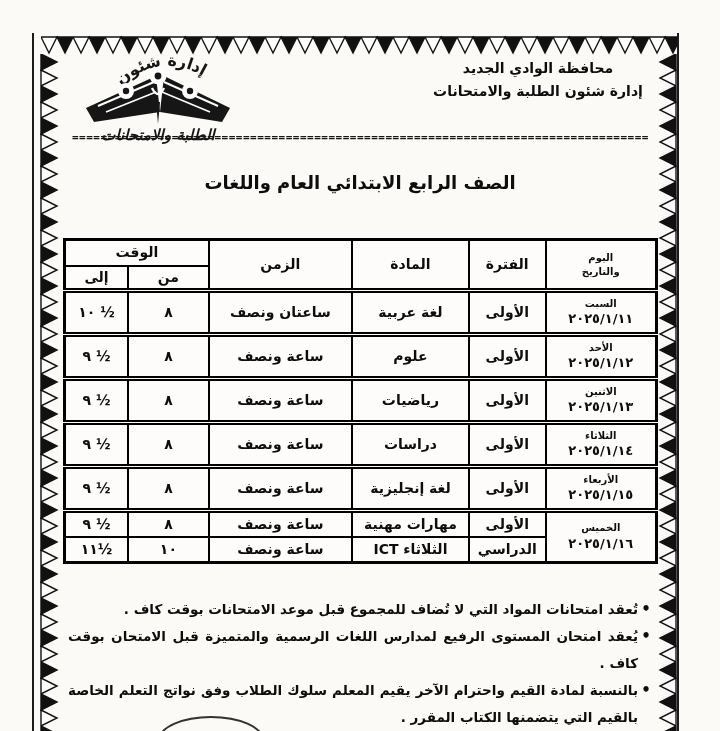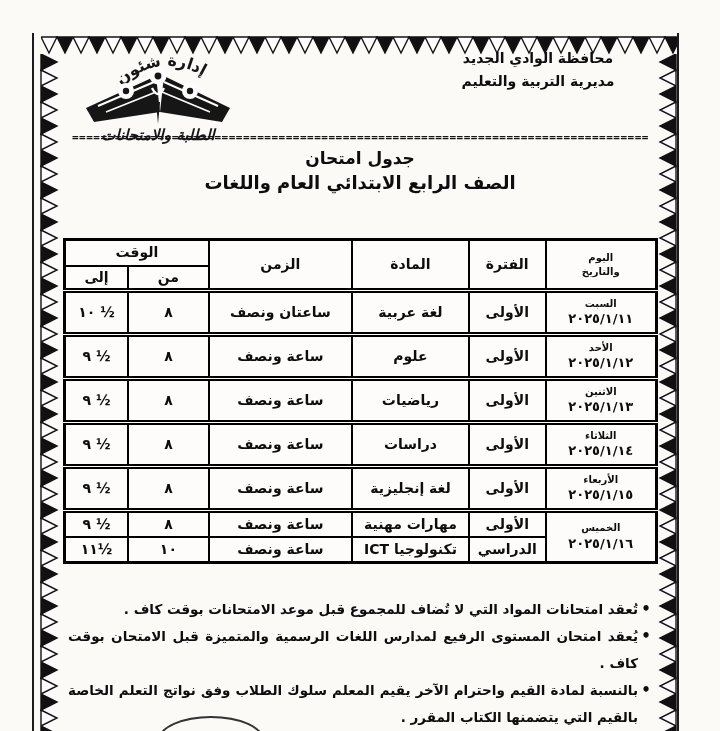--- a/index.html
+++ b/index.html
@@ -12,21 +12,21 @@
   
   .edge{position:absolute;background:#1b1b1b;}
   .edge-left{left:32px;top:33px;width:2px;height:698px;}
   .edge-right{left:677px;top:33px;width:2px;height:698px;}
   .zz{position:absolute;display:block;}
   .zz-top{left:41px;top:36px;width:636px;height:19px;}
   .zz-left{left:40px;top:54px;width:19px;height:677px;}
   .zz-right{left:658px;top:54px;width:19px;height:677px;}
   
   .org{
-    position:absolute;left:418px;top:47px;width:240px;
+    position:absolute;left:418px;top:57px;width:240px;
     text-align:center;font-weight:bold;font-size:14px;line-height:23px;
     letter-spacing:-0.2px;
   }
   .logo-box{position:absolute;left:68px;top:46px;width:180px;height:100px;}
   .separator{
     position:absolute;left:72px;top:131px;width:576px;height:13px;
     overflow:hidden;white-space:nowrap;
     font-family:"DejaVu Sans Mono", monospace;font-size:11px;font-weight:bold;
     letter-spacing:0.5px;color:#161616;direction:ltr;
   }
@@ -97,21 +97,21 @@
       <pattern id="triLeft" width="19" height="32" patternUnits="userSpaceOnUse">
         <path d="M18,0 L18,16 L2,8 Z" fill="#111" stroke="#111" stroke-width="1.4"></path>
         <path d="M18,16 L18,32 L2,24 Z" fill="#fdfdfd" stroke="#111" stroke-width="1.4"></path>
       </pattern>
     </defs>
     <rect width="100%" height="100%" fill="url(#triLeft)"></rect>
   </svg>
 
   <div class="org">
     <div>محافظة الوادي الجديد</div>
-    <div>مديرية التربية والتعليم</div>
+    <div>إدارة شئون الطلبة والامتحانات</div>
   </div>
 
   <div class="logo-box">
     <svg width="180" height="100" viewBox="0 0 180 100" xmlns="http://www.w3.org/2000/svg">
       <defs>
         <path id="arcPath" d="M40,52 Q92,-6 150,40"></path>
       </defs>
       <text font-family="DejaVu Sans, sans-serif" font-size="16" font-weight="bold" fill="#161616">
         <textPath href="#arcPath" startOffset="50%" text-anchor="middle">إدارة شئون</textPath>
       </text>
@@ -132,21 +132,20 @@
           <circle cx="122" cy="45" r="3.2" fill="#161616"></circle>
         <path d="M84,42 Q90,54 96,42" stroke="#fdfdfd" stroke-width="2.4" fill="none"></path>
         <path d="M88,56 L90,78 L92,56" fill="#161616"></path>
       </g>
       <text x="90" y="94" text-anchor="middle" font-family="DejaVu Sans, sans-serif" font-size="15" font-weight="bold" font-style="italic" fill="#161616">الطلبة والامتحانات</text>
     </svg>
   </div>
 
   <div class="separator">============================================================================================</div>
 
-  <div class="title title-1">جدول امتحان</div>
   <div class="title title-2">الصف الرابع الابتدائي العام واللغات</div>
 
   <div class="table-wrap">
     <table class="sched" dir="rtl">
       <colgroup>
         <col style="width:110px">
           <col style="width:76px">
           <col style="width:116px">
         <col style="width:142px">
           <col style="width:80px">
@@ -234,21 +233,21 @@
             <span class="day-date">٢٠٢٥/١/١٦</span>
           </td>
           <td>الأولى</td>
           <td class="subject">مهارات مهنية</td>
           <td>ساعة ونصف</td>
           <td class="num">٨</td>
           <td class="num">٩ ½</td>
         </tr>
         <tr class="sub-row">
           <td>الدراسي</td>
-          <td class="subject">تكنولوجيا ICT</td>
+          <td class="subject">الثلاثاء ICT</td>
           <td>ساعة ونصف</td>
           <td class="num">١٠</td>
           <td class="num">١١½</td>
         </tr>
       </tbody>
     </table>
   </div>
 
   <div class="notes">
     <div class="note">

